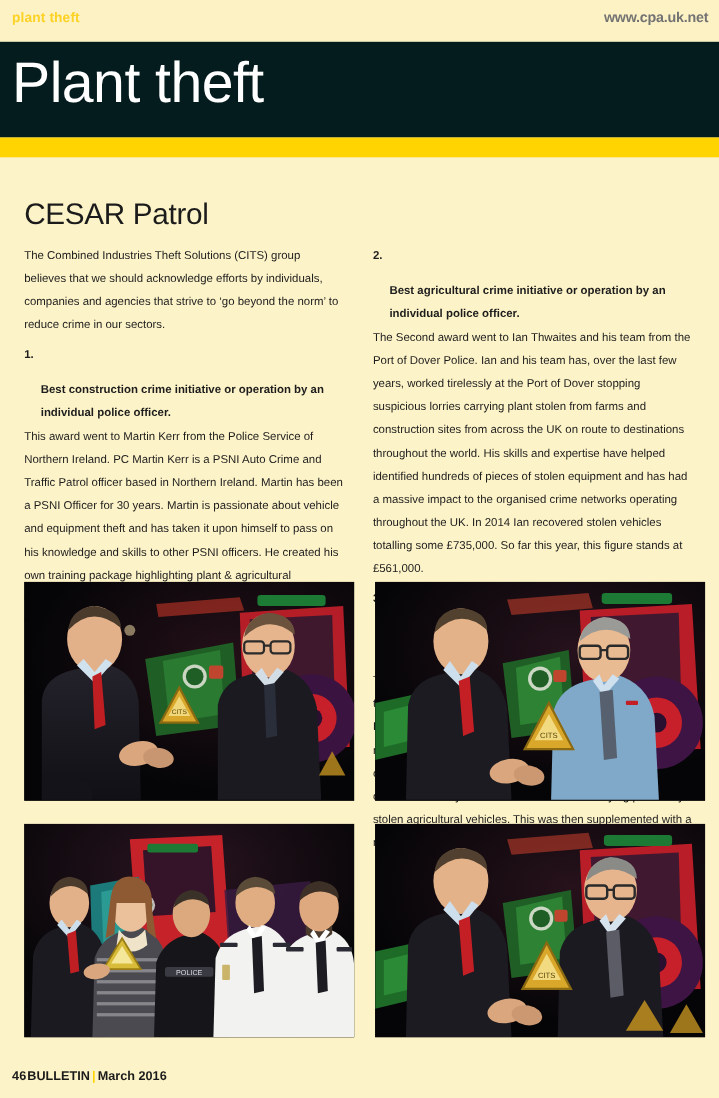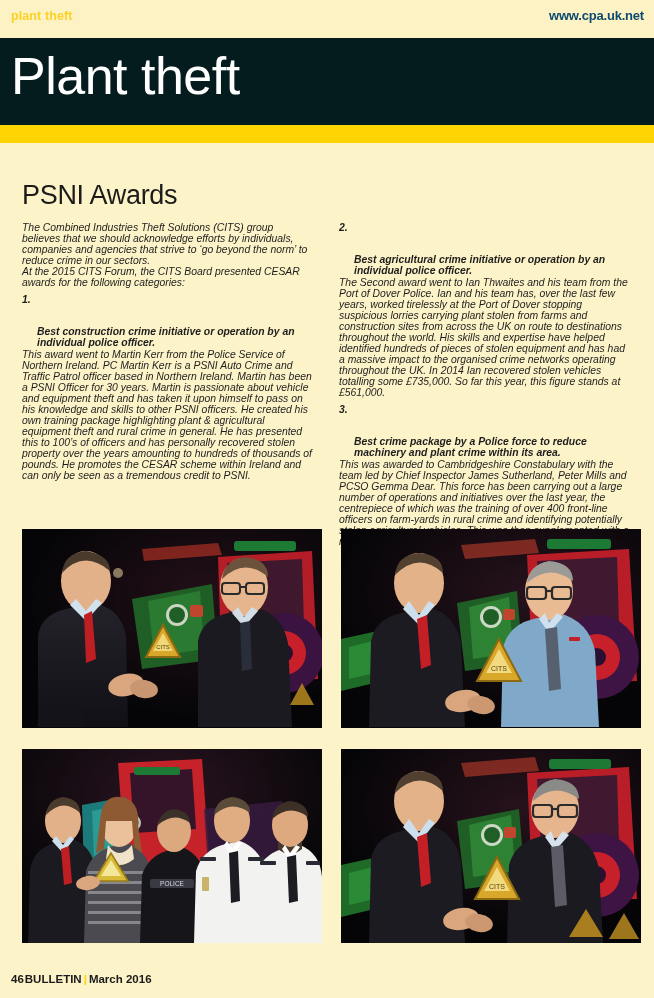--- a/index.html
+++ b/index.html
@@ -32,21 +32,21 @@
     font-size: 12.5px;
     font-weight: bold;
     color: #fcd225;
     letter-spacing: .1px;
   }
   .running-head-right {
     position: absolute;
     right: 10px; top: 8px;
     font-size: 13px;
     font-weight: bold;
-    color: #0c4a6e;
+    color: #737373;
     letter-spacing: -.2px;
   }
 
   
   .masthead {
     position: absolute;
     left: 0; top: 38px;
     width: 654px; height: 87px;
     background: #041c1e;
   }
@@ -75,24 +75,23 @@
     font-weight: 400;
     color: #1b1b1b;
     letter-spacing: -.3px;
   }
 
   .col {
     position: absolute;
     top: 222px;
     width: 292px;
     font-size: 10.4px;
-    line-height: 11px;
+    line-height: 21px;
     color: #1d1d1d;
     text-align: left;
-    font-style: italic;
   }
   .col-left  { left: 22px; }
   .col-right { left: 339px; }
 
   .col p { margin: 0; }
 
   .numbered {
     display: flex;
     font-weight: bold;
     margin-top: 6px;
@@ -141,25 +140,24 @@
 
   <div class="running-head">
     <div class="running-head-left">plant theft</div>
     <div class="running-head-right">www.cpa.uk.net</div>
   </div>
 
   <div class="masthead"></div>
   <div class="masthead-title">Plant theft</div>
   <div class="masthead-rule"></div>
 
-  <div class="article-title">PSNI Awards</div>
+  <div class="article-title">CESAR Patrol</div>
 
   <div class="col col-left">
     <p>The Combined Industries Theft Solutions (CITS) group believes that we should acknowledge efforts by individuals, companies and agencies that strive to ‘go beyond the norm’ to reduce crime in our sectors.</p>
-    <p>At the 2015 CITS Forum, the CITS Board presented CESAR awards for the following categories:</p>
     <div class="numbered">
       <span class="num">1.</span>
       <span class="txt">Best construction crime initiative or operation by an individual police officer.</span>
     </div>
     <p>This award went to Martin Kerr from the Police Service of Northern Ireland. PC Martin Kerr is a PSNI Auto Crime and Traffic Patrol officer based in Northern Ireland. Martin has been a PSNI Officer for 30 years. Martin is passionate about vehicle and equipment theft and has taken it upon himself to pass on his knowledge and skills to other PSNI officers. He created his own training package highlighting plant &amp; agricultural equipment theft and rural crime in general. He has presented this to 100’s of officers and has personally recovered stolen property over the years amounting to hundreds of thousands of pounds. He promotes the CESAR scheme within Ireland and can only be seen as a tremendous credit to PSNI.</p>
   </div>
 
   <div class="col col-right">
     <div class="numbered" style="margin-top:0">
       <span class="num">2.</span>

